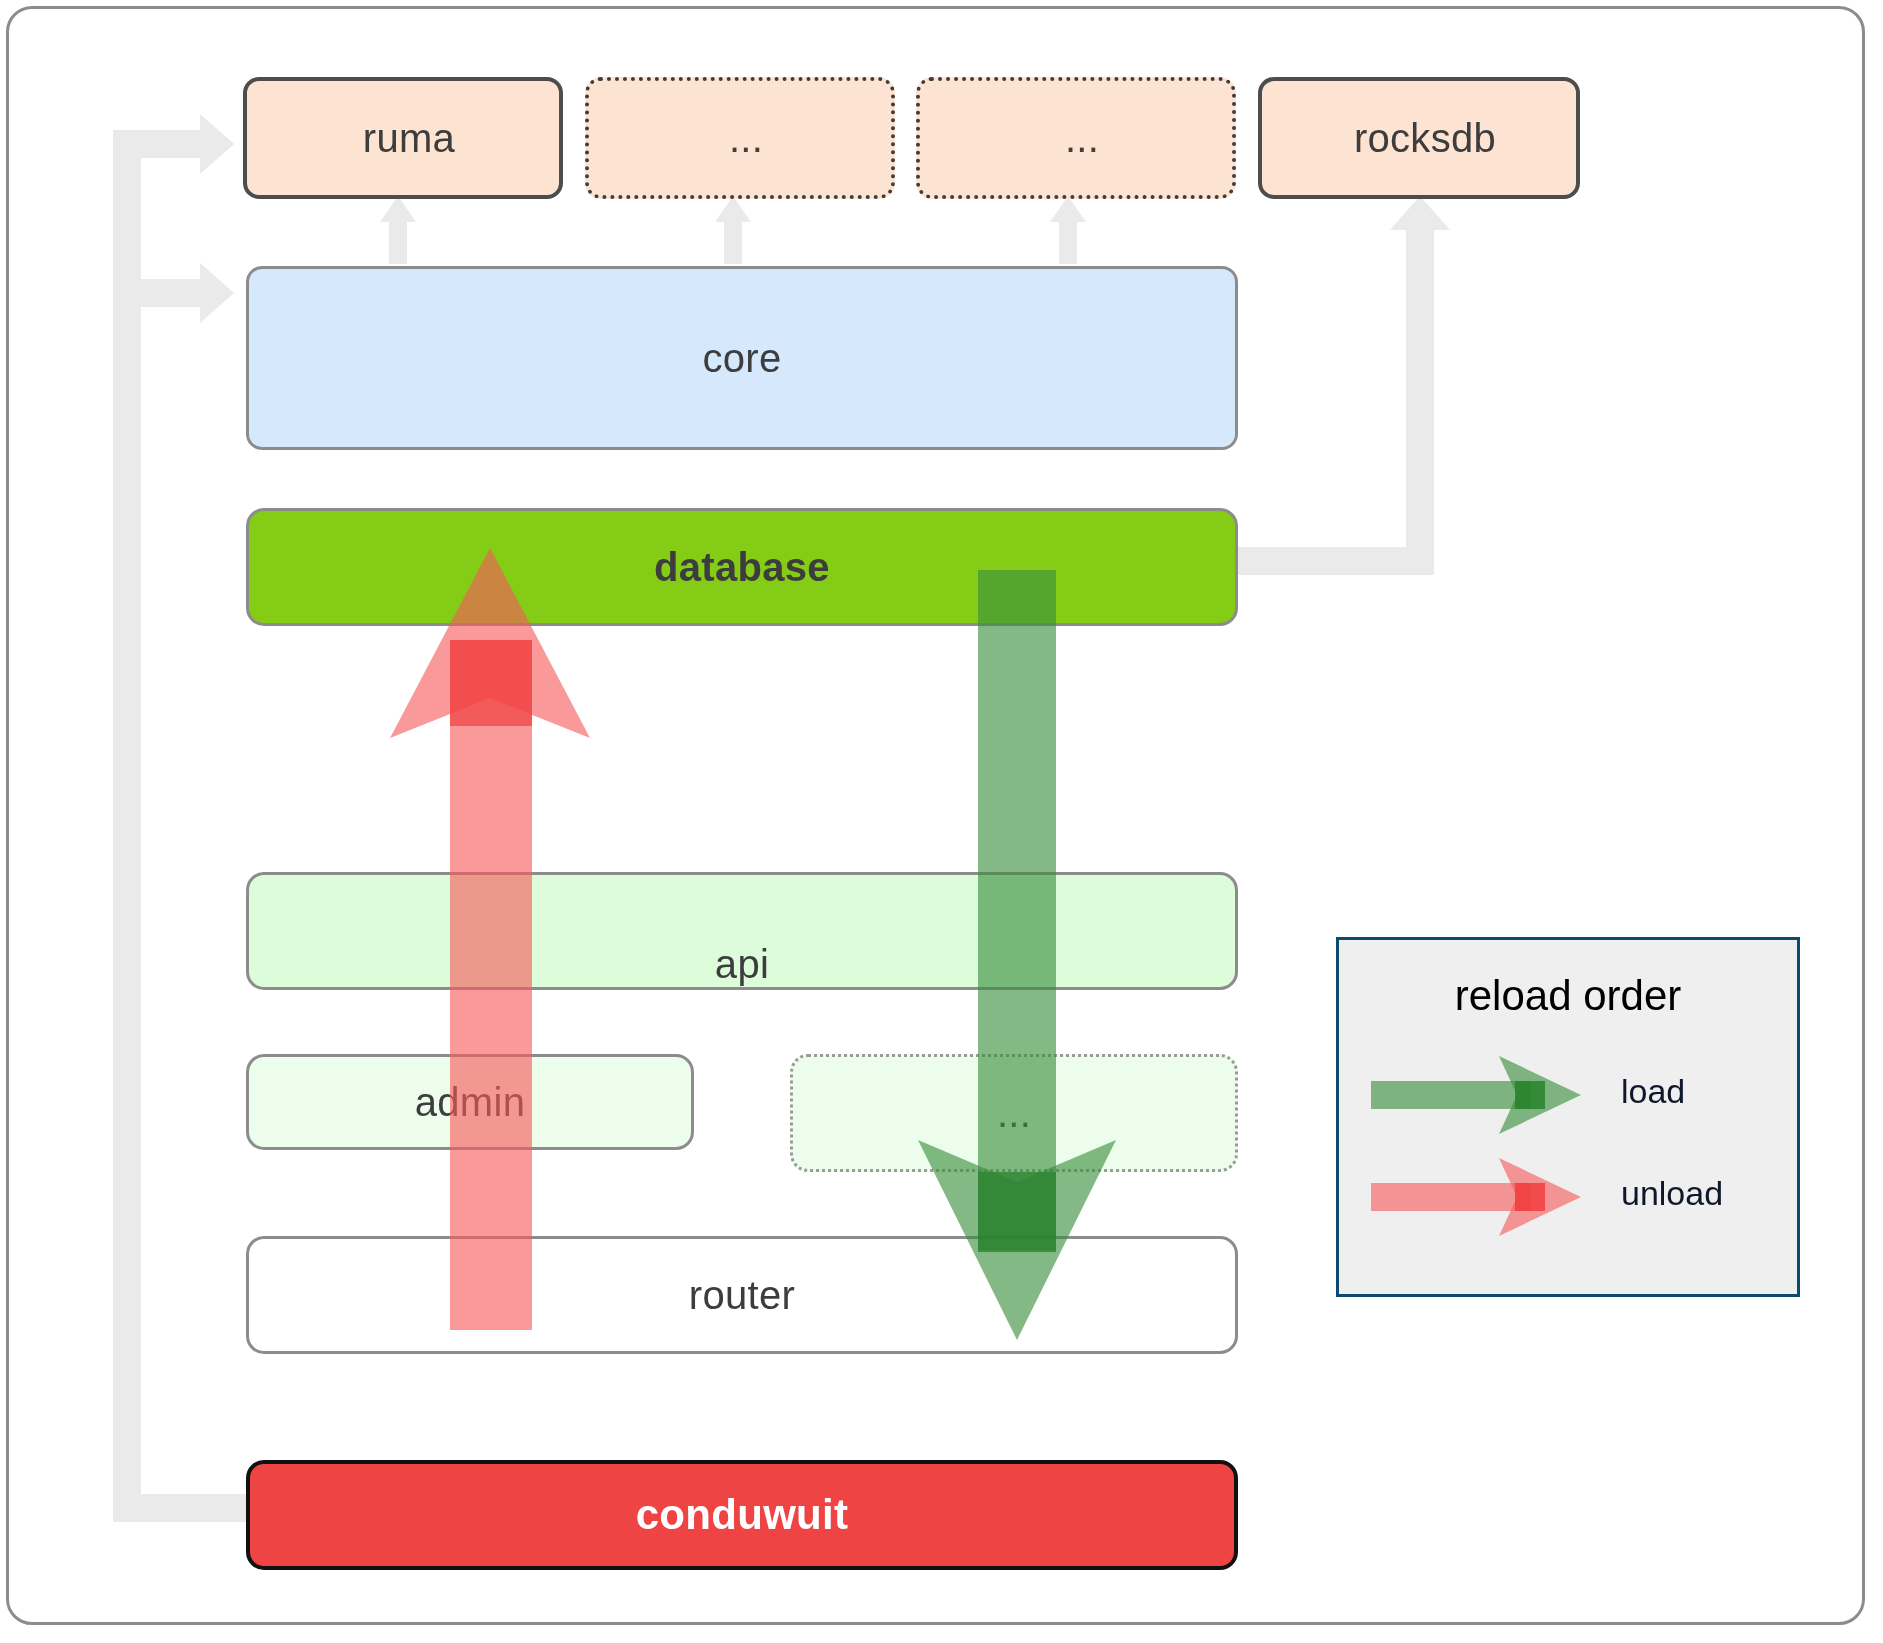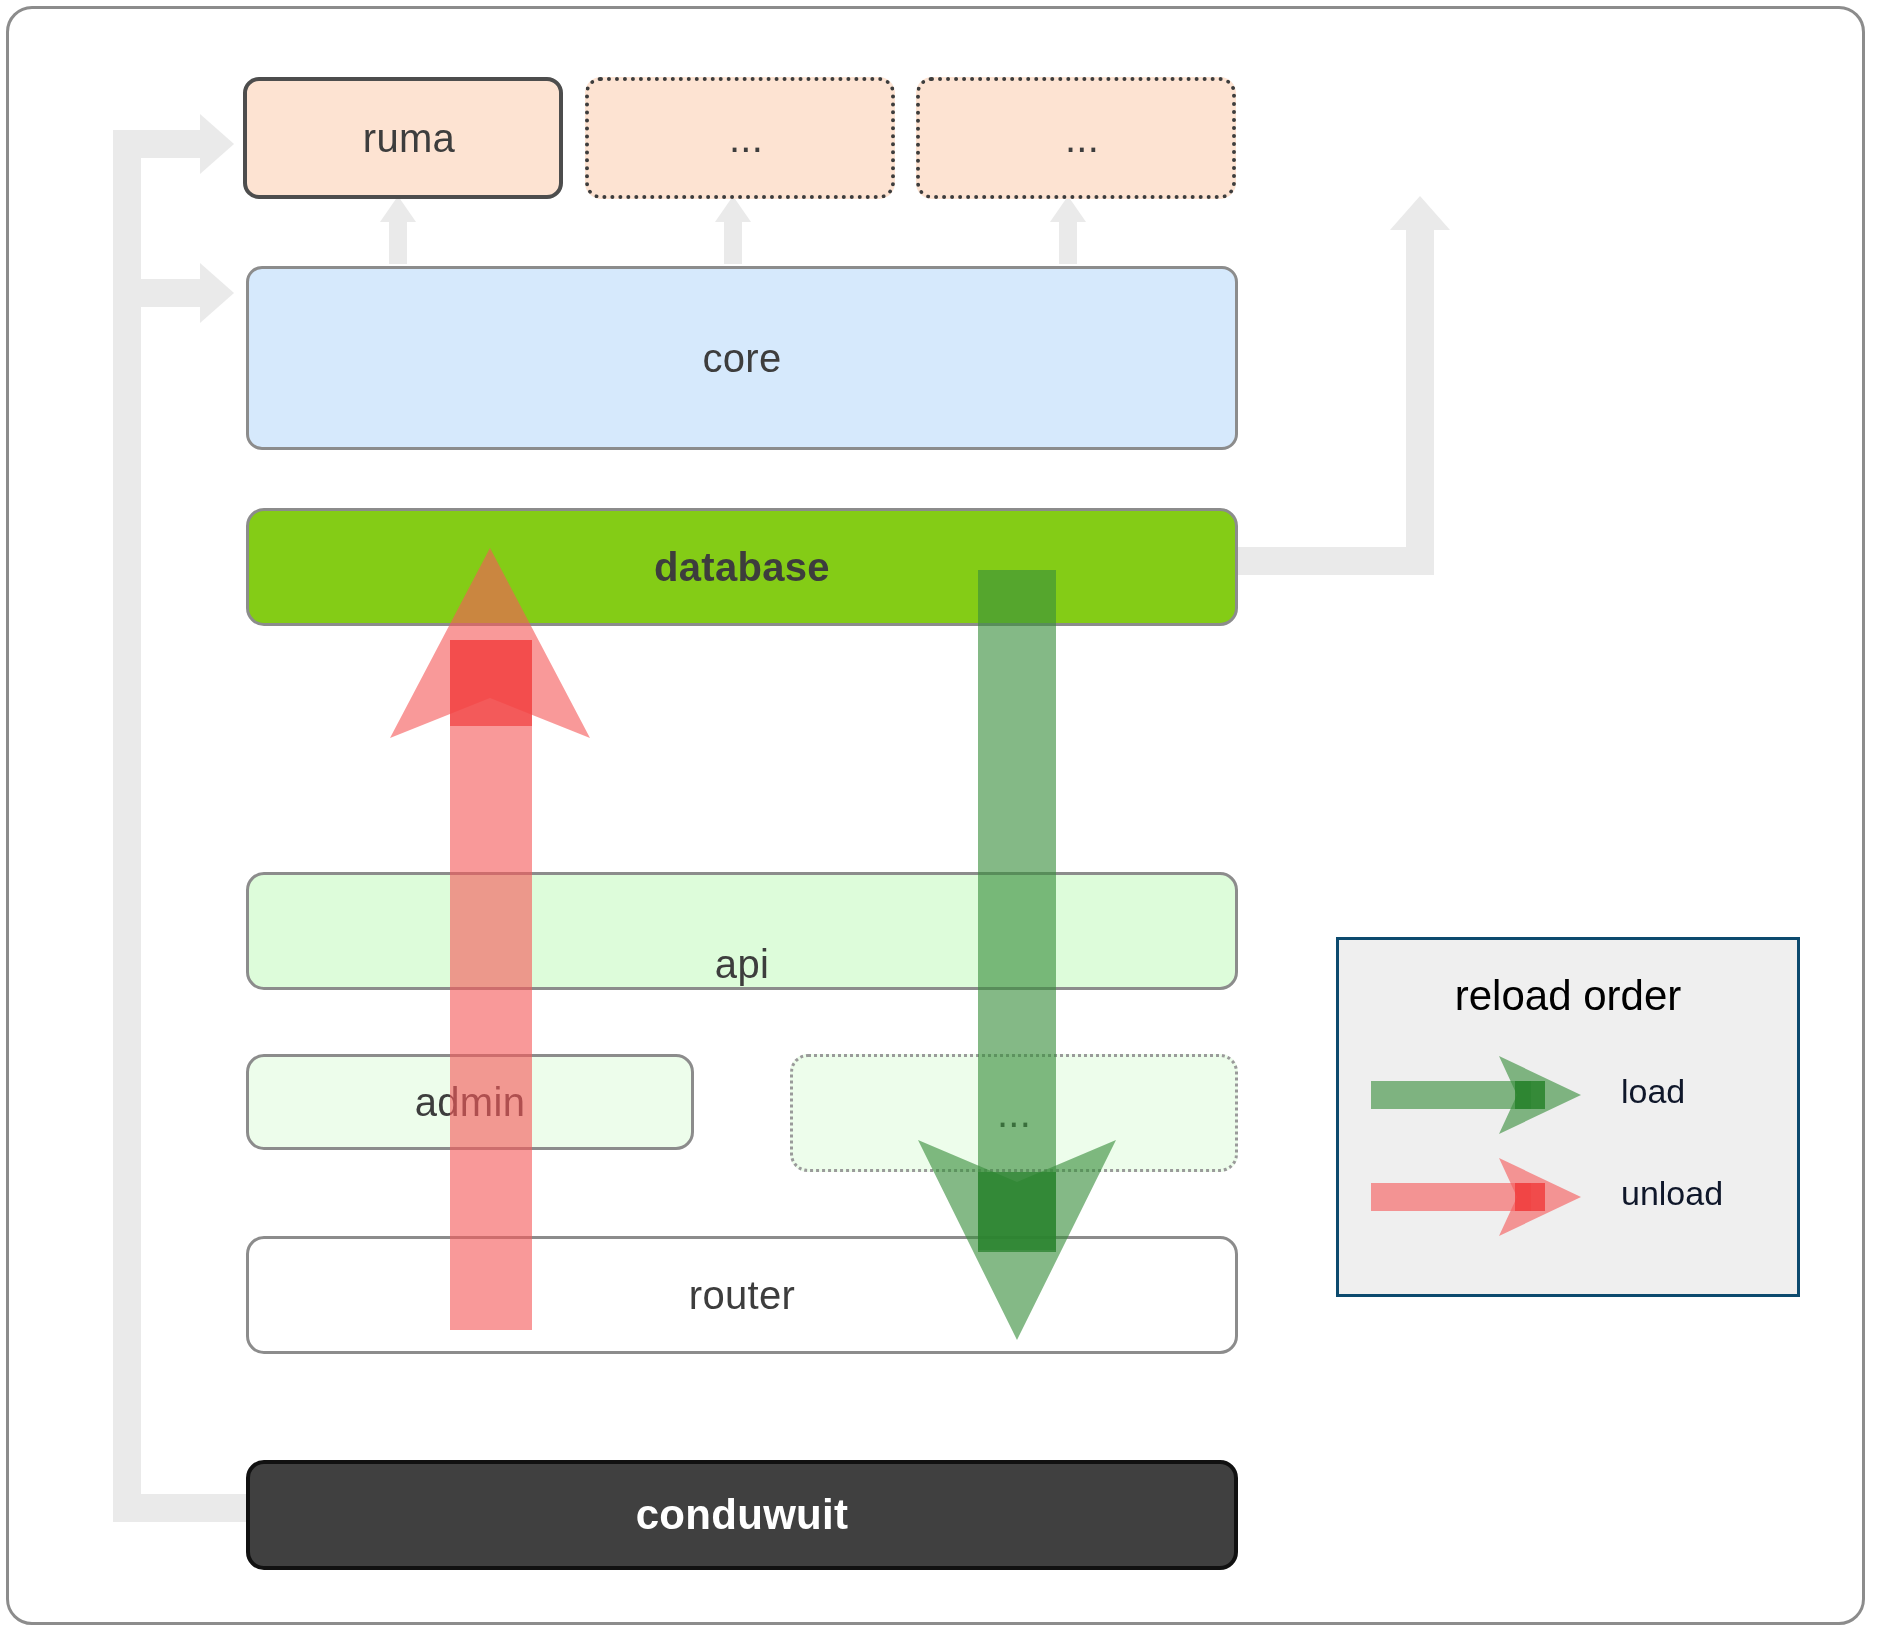--- a/index.html
+++ b/index.html
@@ -58,21 +58,21 @@
   .layer{ border:3px solid #8c8c8c; border-radius:18px; }
   .layer-database{ background:#84cc16;font-weight:bold; }
   .layer-service { background:#caf9c8; }
   .layer-api     { background:#ddfcda;align-items:flex-end; }
   .layer-admin   { background:#edfdeb; }
   .layer-dots    { background:#edfdeb; border:3px dotted #9a9a9a; }
   .layer-router  { background:#ffffff; }
 
   
   .conduwuit{
-    background:#404040;
+    background:#ef4444;
     border:4px solid #111111;
     border-radius:18px;
     color:#ffffff;
     font-size:42px;
     font-weight:bold;
   }
 
   
   .gray{ position:absolute; background:#eaeaea; }
   .gray-arrow-right{
@@ -161,20 +161,23 @@
   </div>
 
   <div class="box crate dotted" style="left:585px; top:77px; width:310px; height:122px;">
     <span>...</span>
   </div>
 
   <div class="box crate dotted" style="left:916px; top:77px; width:320px; height:122px;">
     <span>...</span>
   </div>
 
+  <div class="box crate" style="left:1258px; top:77px; width:322px; height:122px;">
+    <span>rocksdb</span>
+  </div>
 
   <div class="box core" style="left:246px; top:266px; width:992px; height:184px;">
     <span>core</span>
   </div>
 
   <div class="box layer layer-database" style="left:246px; top:508px; width:992px; height:118px;">
     <span>database</span>
   </div>
 
 

